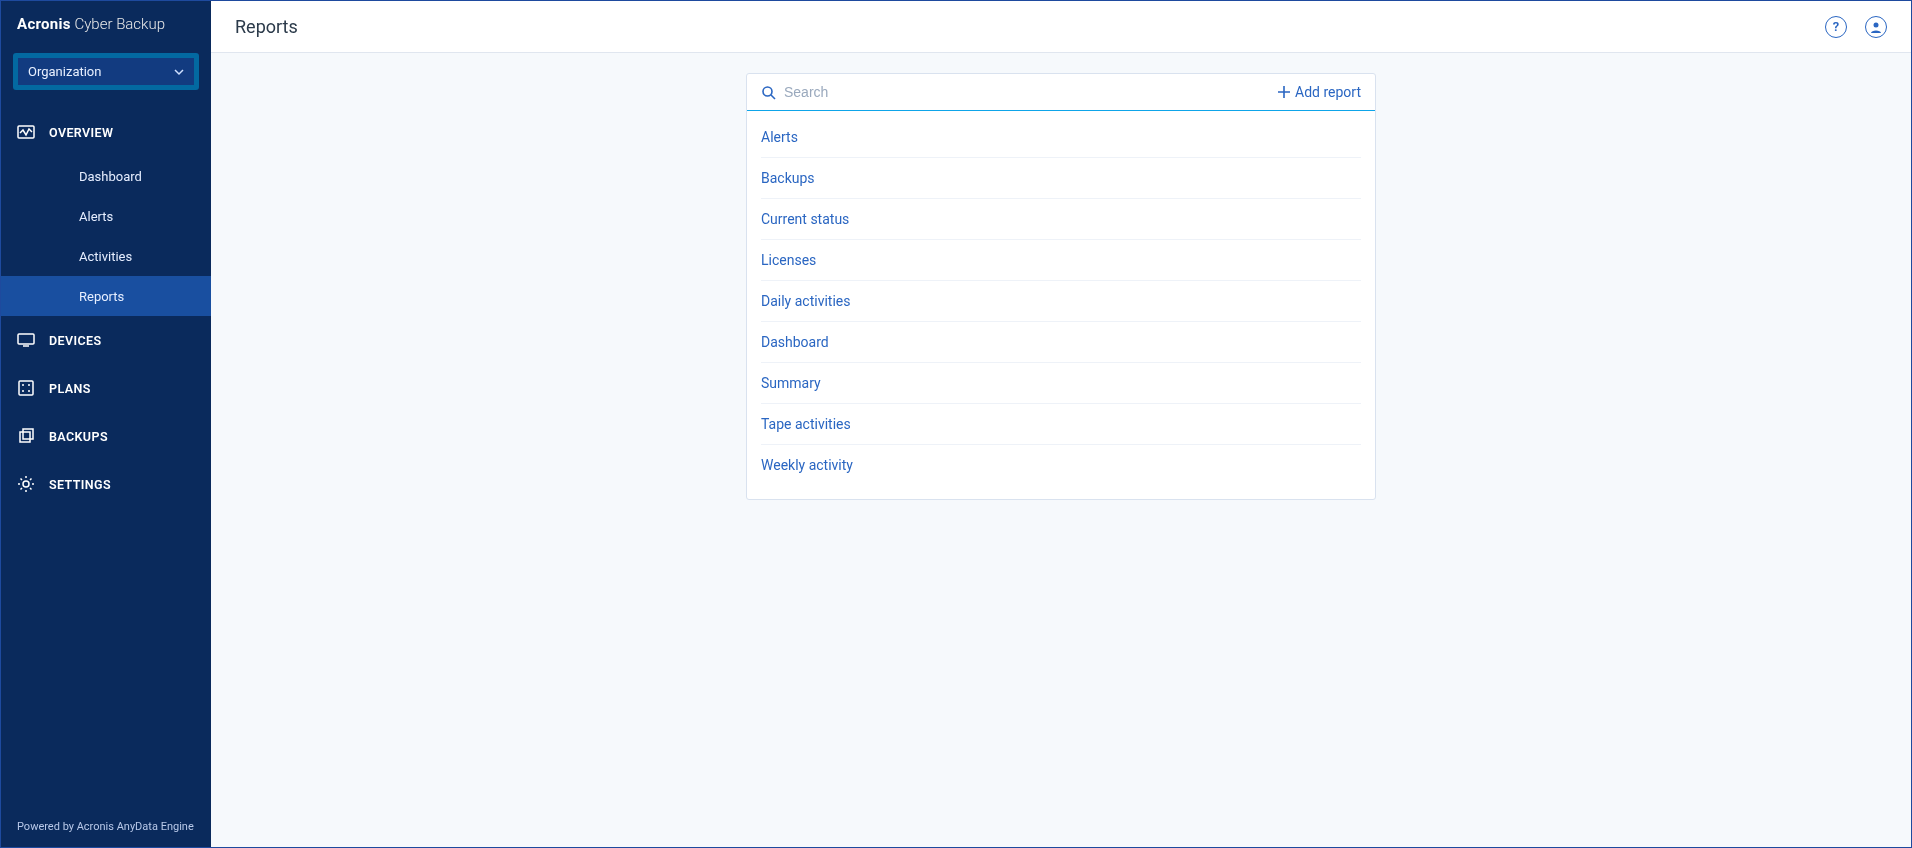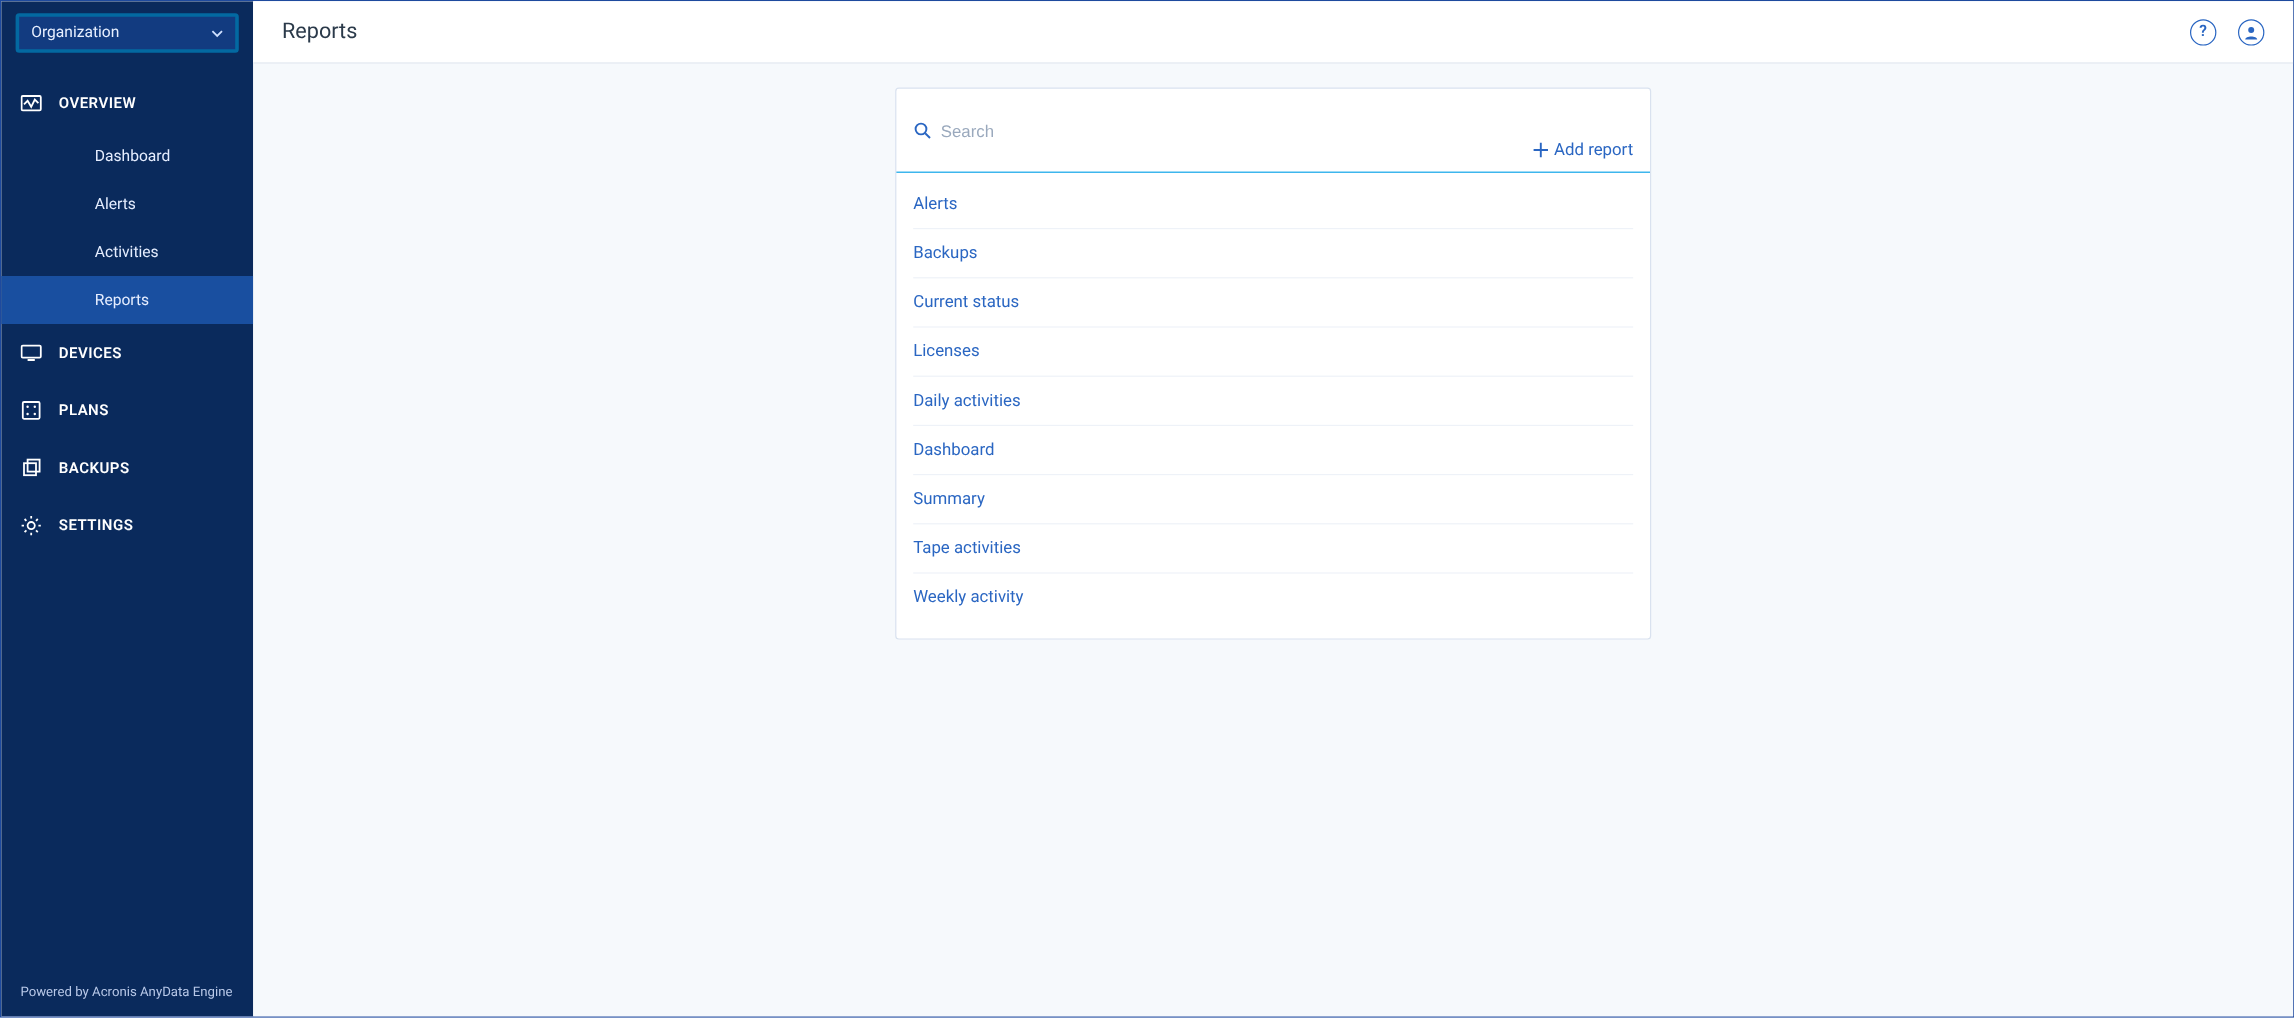--- a/index.html
+++ b/index.html
@@ -19,21 +19,21 @@
     padding: 14px 16px 10px 16px;
     font-size: 15px;
     color: #fff;
   }
   .brand .bold { font-weight: 700; letter-spacing: 0.3px; }
   .brand .light { font-weight: 300; color: #e8e8e8; }
 
   .org-selector {
     margin: 10px 12px 18px 12px;
     background: #123b80;
-    border: 3px solid #0369a1;
+    border: 5px solid #0369a1;
     border-radius: 3px;
     padding: 6px 10px;
     display: flex;
     align-items: center;
     justify-content: space-between;
     cursor: pointer;
     font-size: 13px;
     color: #e8f0ff;
   }
 
@@ -99,38 +99,41 @@
     border-bottom: 1px solid #0ea5e9;
   }
   .search-wrap { flex:1; display:flex; align-items:center; gap:8px; }
   .search-input {
     border: none; outline: none; font-size: 14px; width: 100%;
     color: #333;
   }
   .search-input::placeholder { color: #9aa9bd; }
   .add-report {
     display:flex; align-items:center; gap:4px; color:#2a66c2;
-    font-size:14px; cursor:pointer;margin-top:33px;
+    font-size:14px; cursor:pointer;
   }
   .report-list { padding: 6px 14px 14px 14px; }
   .report-item {
     padding: 12px 0;
     border-bottom: 1px solid #eef2f8;
     font-size: 14px;
     color: #2a66c2;
     cursor: pointer;
   }
   .report-item:last-child { border-bottom: none; }
 
   svg { display: block; }
 </style>
 </head>
 <body>
 
 <div class="sidebar">
+  <div class="brand">
+    <span class="bold">Acronis</span><span class="light"> Cyber Backup</span>
+  </div>
 
   <div class="org-selector">
     <span>Organization</span>
     <span>
       <svg width="10" height="10" viewBox="0 0 10 10">
           <path d="M1 3 L5 7 L9 3" stroke="#cfe0ff" stroke-width="1.5" fill="none"></path>
         </svg>
     </span>
   </div>
 

